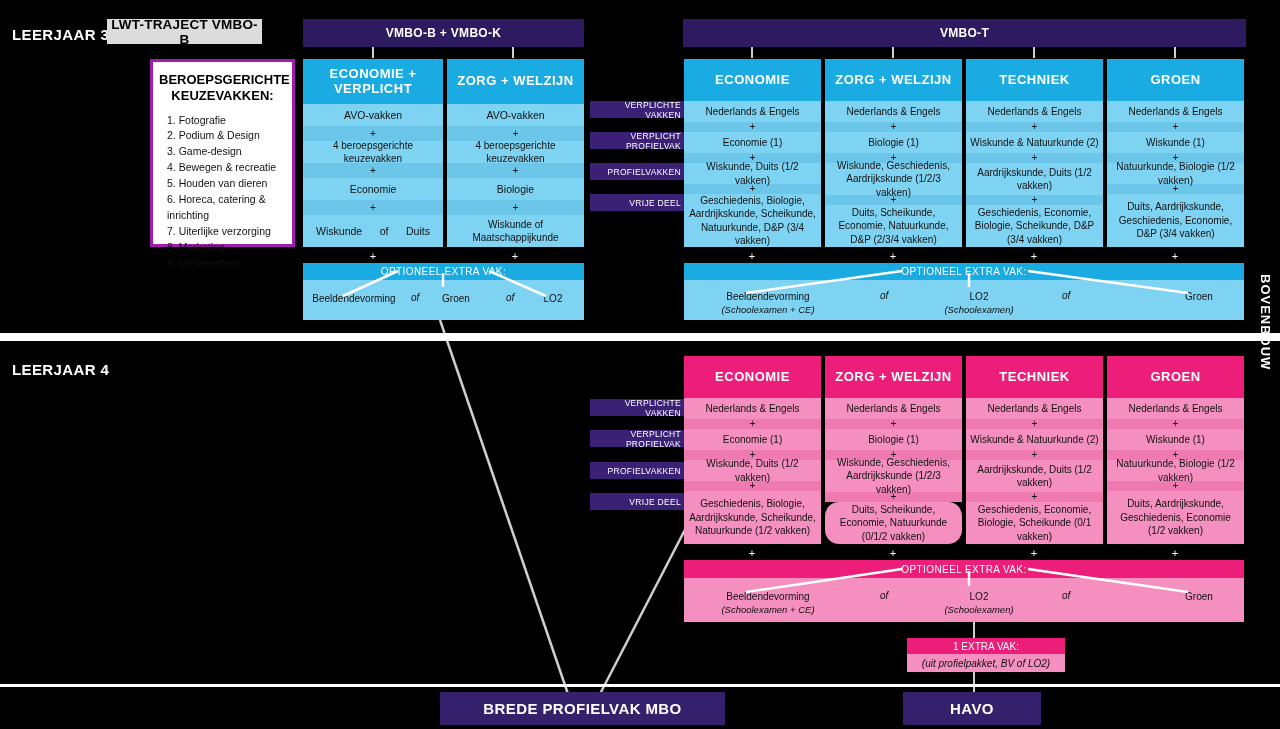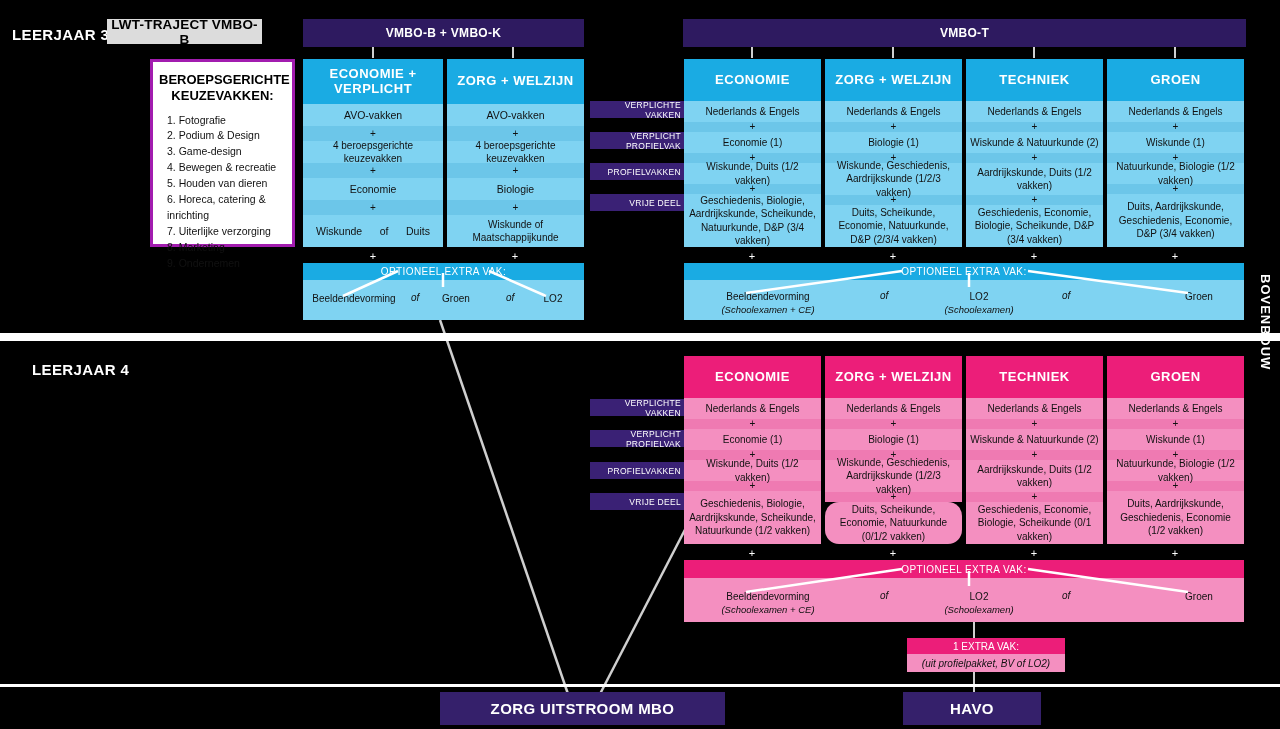--- a/index.html
+++ b/index.html
@@ -287,21 +287,21 @@
     </div>
     <svg class="conn" width="560" height="57">
       <line x1="62" y1="30" x2="218" y2="8" stroke="#fff" stroke-width="2.5"></line>
       <line x1="285" y1="24" x2="285" y2="10" stroke="#fff" stroke-width="2.5"></line>
       <line x1="504" y1="30" x2="344" y2="8" stroke="#fff" stroke-width="2.5"></line>
     </svg>
   </div>
 
   <div class="abs divider" style="left:0px; top:333px; width:1280px; height:8px;"></div>
 
-  <div class="abs year-label" style="left:12px; top:361px;margin-left:20px;">LEERJAAR 4</div>
+  <div class="abs year-label" style="left:12px; top:361px;">LEERJAAR 4</div>
 
   <div class="abs rowlabel" style="left:590px; top:399px; width:97px; height:17px;">VERPLICHTE VAKKEN</div>
   <div class="abs rowlabel" style="left:590px; top:430px; width:97px; height:17px;">VERPLICHT PROFIELVAK</div>
   <div class="abs rowlabel" style="left:590px; top:462px; width:97px; height:17px;">PROFIELVAKKEN</div>
   <div class="abs rowlabel" style="left:590px; top:493px; width:97px; height:17px;">VRIJE DEEL</div>
 
   <div class="abs card" style="left:684px; top:356px; width:137px; height:188px;">
     <div class="card-head head-pink" style="height:42px; font-size:13px;">ECONOMIE</div>
     <div class="band p-lite" style="height:21px; font-size:10px;">Nederlands &amp; Engels</div>
     <div class="band p-med plus" style="height:10px;">+</div>
@@ -378,17 +378,17 @@
     <div class="extra-head" style="height:16px;">1 EXTRA VAK:</div>
     <div class="extra-body" style="height:18px;">(uit profielpakket, BV of LO2)</div>
   </div>
 
   <div class="abs bovenbouw" style="left:1254px; top:262px; width:22px; height:120px;">BOVENBOUW</div>
 
   <div class="abs divider" style="left:0px; top:684px; width:1280px; height:3px;"></div>
 
   <div class="abs footnote" style="left:55px; top:740px;">* Wij adviseren geen Natuurkunde te kiezen als kje geen Wiskunde in je pakket hebt.</div>
 
-  <div class="abs btn-purple" style="left:440px; top:692px; width:285px; height:33px;">ZORG UITSTROOM MBO</div>
+  <div class="abs btn-purple" style="left:440px; top:692px; width:285px; height:33px;">BREDE PROFIELVAK MBO</div>
 
   <div class="abs btn-purple" style="left:903px; top:692px; width:138px; height:33px;">HAVO</div>
 
 </div>
 
 </body></html>

